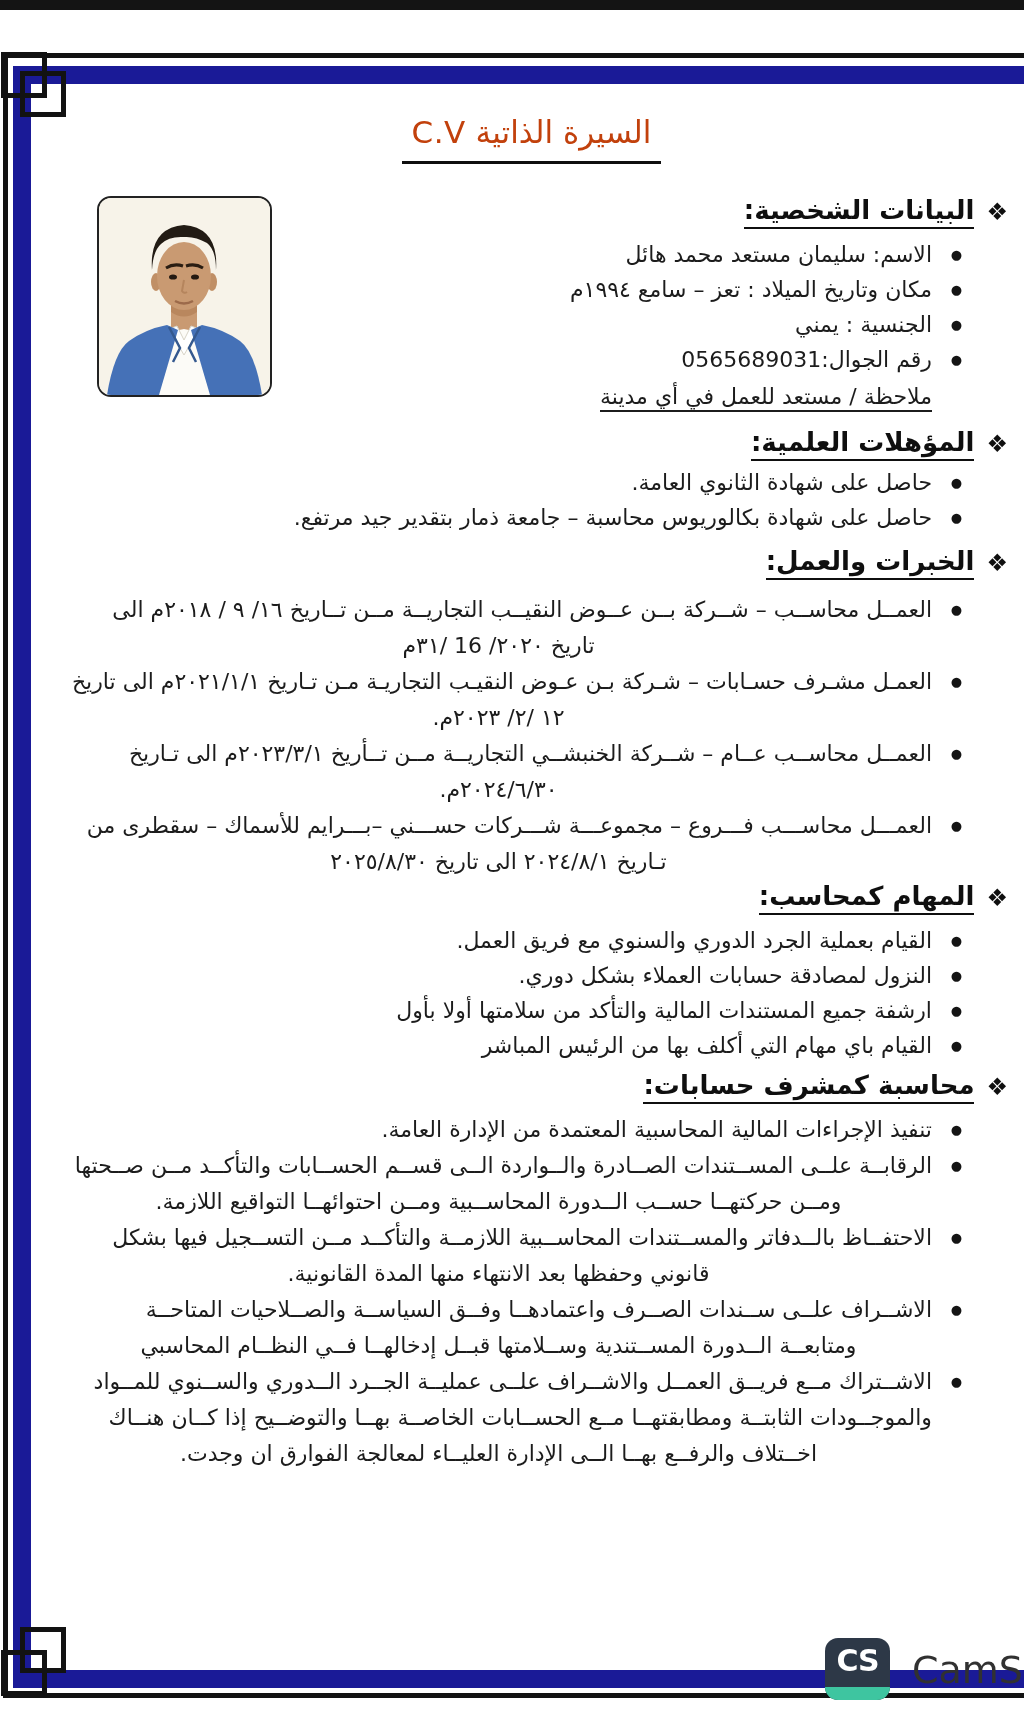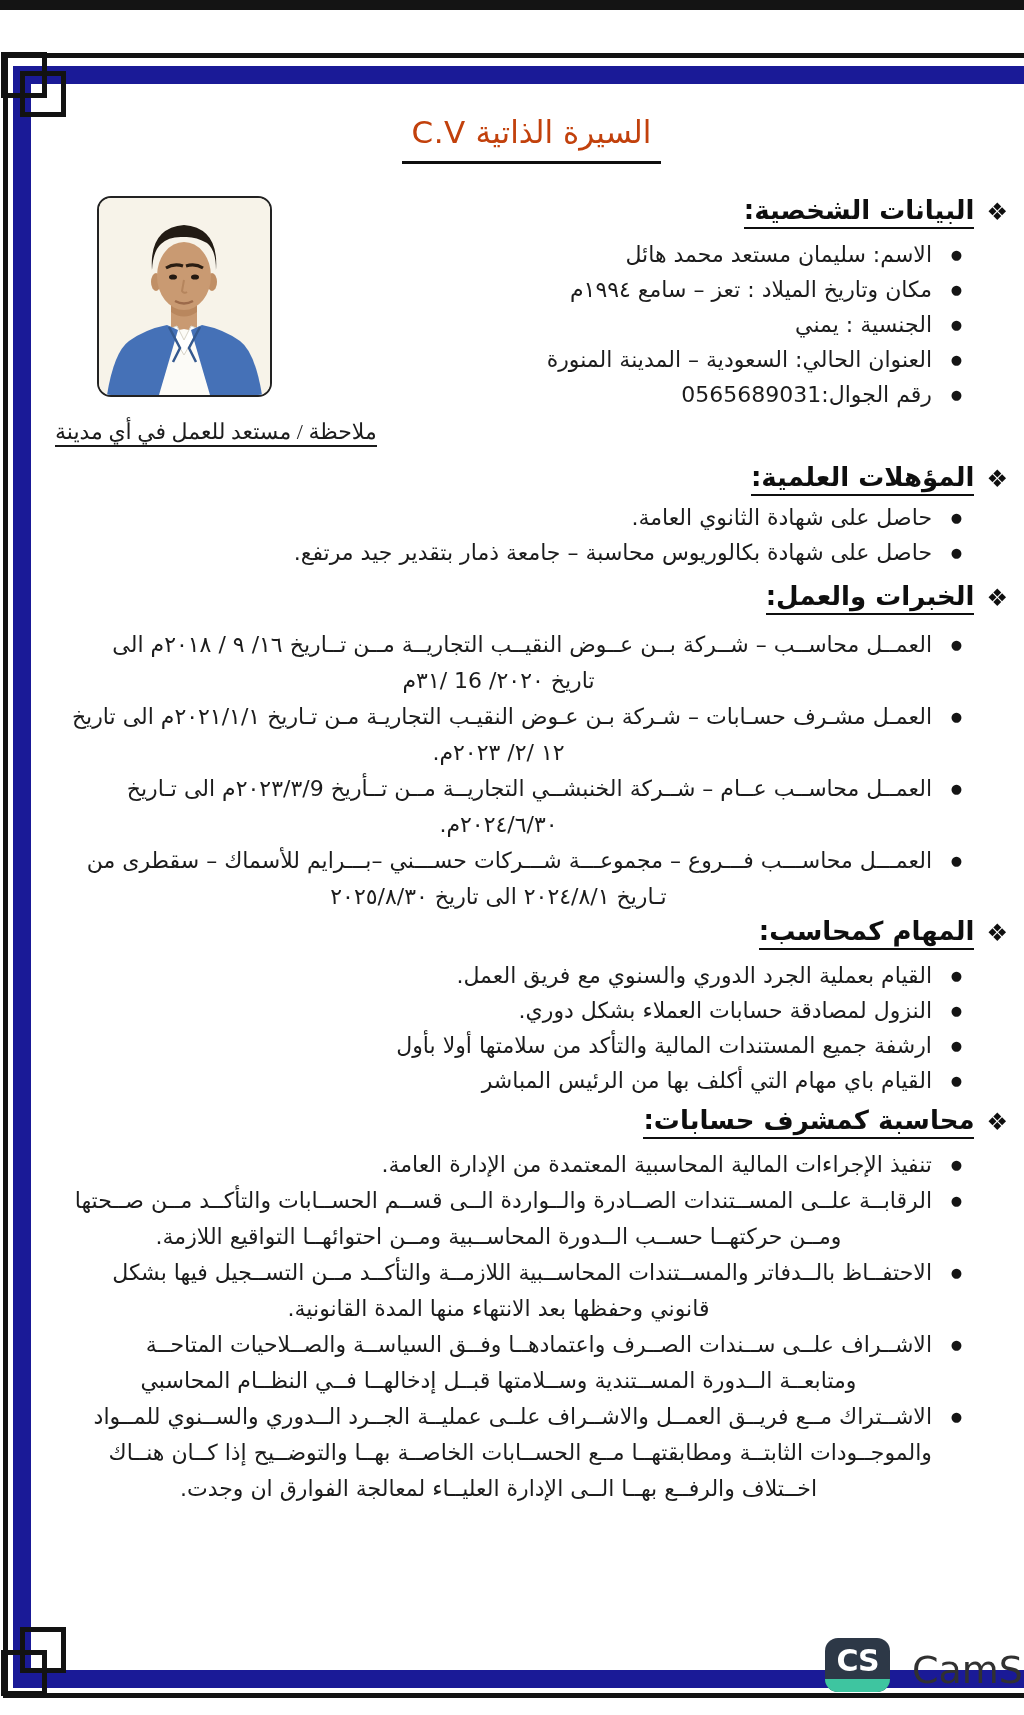--- a/index.html
+++ b/index.html
@@ -53,36 +53,36 @@
   ul.list li{
     position:relative;padding-right:76px;padding-left:10px;
     font-size:22px;line-height:35px;text-align:right;
   }
   ul.list li::before{
     content:"\25CF";position:absolute;right:46px;top:0;
     font-size:13px;line-height:35px;color:#141414;
   }
   ul.exper li,ul.super li{line-height:36px;}
   li.just{text-align:justify;text-align-last:center;}
-  .note{margin-top:5px;line-height:30px;text-align:left;padding-right:76px;font-size:22px;font-family:Liberation Serif, serif;}
+  .note{margin-top:5px;line-height:30px;text-align:right;padding-right:76px;font-size:22px;}
   .note-text{border-bottom:2px solid #1c1c1c;padding-bottom:1px;}
   
   .mt-h1{margin-top:20px;}
   ul.personal{margin-top:8px;}
   .mt-h2{margin-top:12px;}
   ul.quals{margin-top:4px;}
   .mt-h3{margin-top:8px;}
   ul.exper{margin-top:12px;}
   .mt-h4{margin-top:-2px;}
   ul.tasks{margin-top:8px;}
   .mt-h5{margin-top:4px;}
   ul.super{margin-top:8px;}
   
   .cs-badge{
-    position:absolute;left:825px;top:1638px;width:65px;height:54px;
+    position:absolute;left:825px;top:1638px;width:65px;height:62px;
     background:#2d3847;border-radius:13px;z-index:5;text-align:center;
   }
   .cs-text{
     display:block;color:#ffffff;font-weight:bold;font-size:30px;line-height:46px;
     font-family:"DejaVu Sans", sans-serif;letter-spacing:-1px;
   }
   .cs-teal{
     position:absolute;left:0;bottom:0;width:65px;height:13px;
     background:#3ec5a0;border-radius:0 0 13px 13px;
   }
@@ -139,21 +139,20 @@
   </div>
 
   <section>
     <div class="sec-h mt-h1">
       <span class="dia">❖</span><span class="sec-h-text">البيانات الشخصية:</span>
     </div>
     <ul class="list personal">
       <li>الاسم: سليمان مستعد محمد هائل</li>
       <li>مكان وتاريخ الميلاد : تعز – سامع ١٩٩٤م</li>
       <li>الجنسية : يمني</li>
-      <li>العنوان الحالي: السعودية – المدينة المنورة</li>
       <li>رقم الجوال:0565689031</li>
     </ul>
     <div class="note">
       <span class="note-text">ملاحظة / مستعد للعمل في أي مدينة</span>
     </div>
   </section>
 
   <section>
     <div class="sec-h mt-h2">
       <span class="dia">❖</span><span class="sec-h-text">المؤهلات العلمية:</span>
@@ -164,21 +163,21 @@
     </ul>
   </section>
 
   <section>
     <div class="sec-h mt-h3">
       <span class="dia">❖</span><span class="sec-h-text">الخبرات والعمل:</span>
     </div>
     <ul class="list exper">
       <li class="just">العمــل محاســب – شــركة بــن عــوض النقيــب التجاريــة مــن تــاريخ ⁦١٦/ ٩ / ٢٠١٨⁩م الى تاريخ ⁦٣١/ 16 /٢٠٢٠⁩م</li>
       <li class="just">العمـل مشـرف حسـابات – شـركة بـن عـوض النقيـب التجاريـة مـن تـاريخ ⁦٢٠٢١/١/١⁩م الى تاريخ ⁦١٢ /٢/ ٢٠٢٣⁩م.</li>
-      <li class="just">العمــل محاســب عــام – شــركة الخنبشــي التجاريــة مــن تــأريخ ⁦٢٠٢٣/٣/9⁩م الى تـاريخ ⁦٢٠٢٤/٦/٣٠⁩م.</li>
+      <li class="just">العمــل محاســب عــام – شــركة الخنبشــي التجاريــة مــن تــأريخ ⁦٢٠٢٣/٣/١⁩م الى تـاريخ ⁦٢٠٢٤/٦/٣٠⁩م.</li>
       <li class="just">العمـــل محاســـب فـــروع – مجموعـــة شـــركات حســـني –بـــرايم للأسماك – سقطرى من تـاريخ ⁦٢٠٢٤/٨/١⁩ الى تاريخ ⁦٢٠٢٥/٨/٣٠⁩</li>
     </ul>
   </section>
 
   <section>
     <div class="sec-h mt-h4">
       <span class="dia">❖</span><span class="sec-h-text">المهام كمحاسب:</span>
     </div>
     <ul class="list tasks">
       <li>القيام بعملية الجرد الدوري والسنوي مع فريق العمل.</li>

